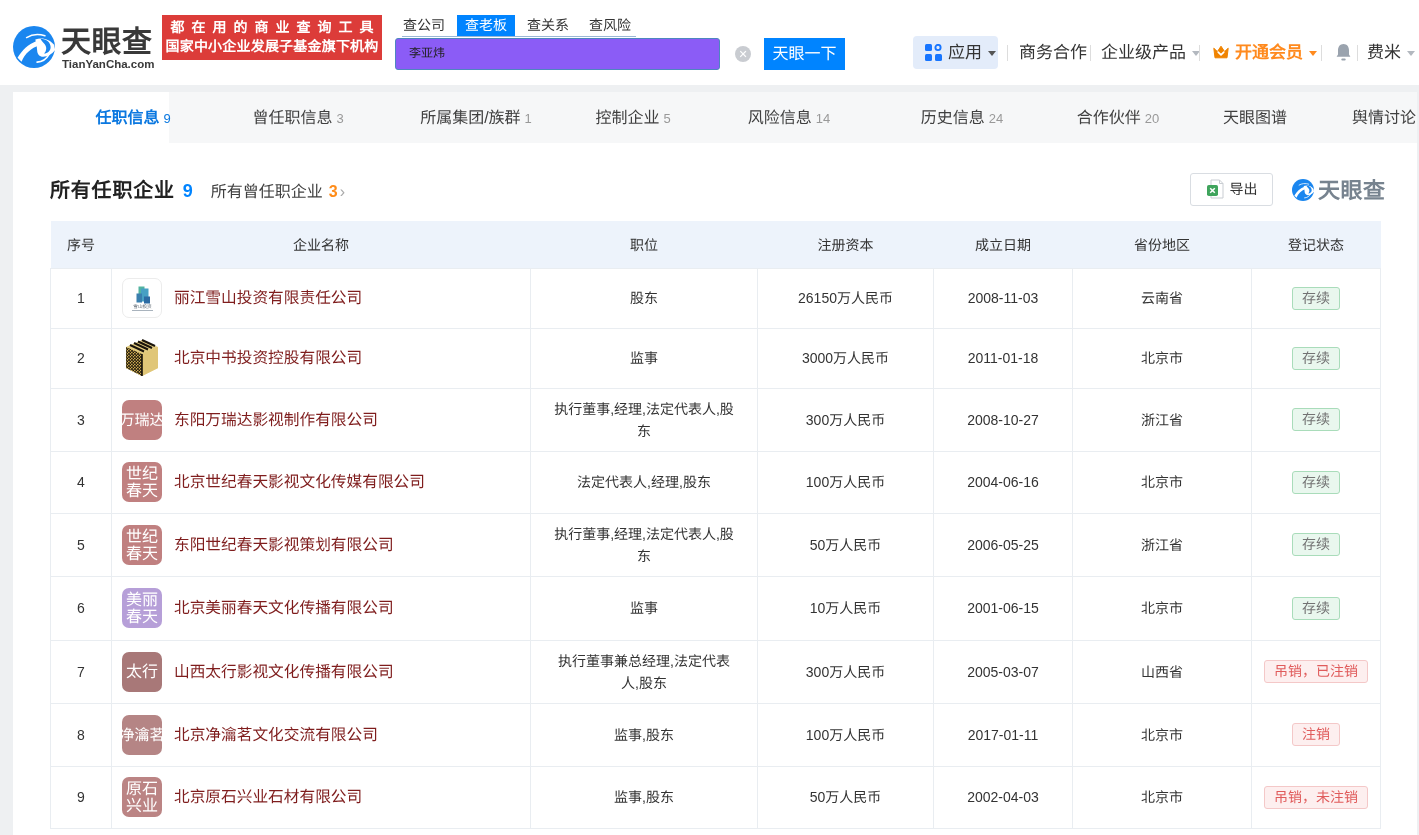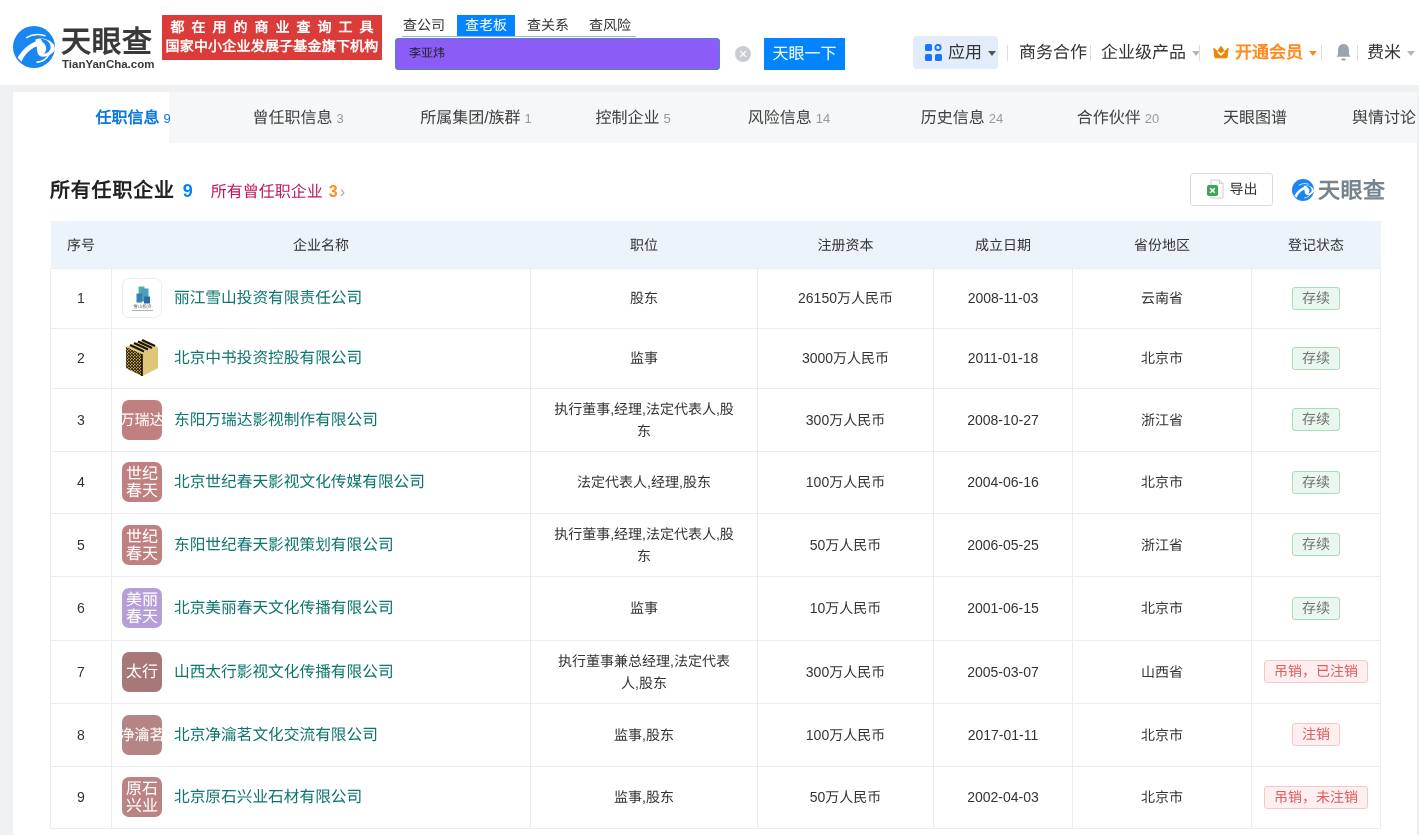--- a/index.html
+++ b/index.html
@@ -40,39 +40,39 @@
   .navactive { position:absolute; left:0; top:0; width:156px; height:51px; background:#fff; }
   .navitem { position:absolute; top:0; height:51px; line-height:51px; font-size:16px; color:#404040; white-space:nowrap; transform:translateX(-50%);margin-left:41px; }
   .navitem .cnt { font-size:13px; color:#999; margin-left:4px; }
   .navitem.on { color:#0b78e0; font-weight:bold; }
   .navitem.on .cnt { color:#0b78e0; font-weight:normal; }
 
   
   .chead { position:absolute; left:37px; top:86px; height:24px; line-height:24px; white-space:nowrap; }
   .chead .t1 { font-size:20px; font-weight:bold; color:#222; letter-spacing:0.8px; }
   .chead .n1 { font-size:18px; font-weight:bold; color:#0084ff; margin-left:8px; }
-  .chead .t2 { font-size:16px; color:#be185d; margin-left:18px; }
+  .chead .t2 { font-size:16px; color:#404040; margin-left:18px; }
   .chead .n2 { font-size:16px; font-weight:bold; color:#ff8c19; margin-left:6px; }
   .chead .chev { font-size:16px; color:#aaa; margin-left:2px; }
 
   .exportbtn { position:absolute; left:1177px; top:81px; width:83px; height:33px; border:1px solid #d9dde2; border-radius:3px; background:#fff; font-size:14px; color:#333; line-height:31px; text-align:center; }
   .wm { position:absolute; left:1277px; top:86px; width:130px; height:24px; }
   .wmtext { position:absolute; left:28px; top:1px; font-size:22px; line-height:23px; font-weight:bold; color:#77838f; letter-spacing:0.5px; white-space:nowrap; }
 
   
   table.biz { position:absolute; left:37px; top:129px; border-collapse:collapse; table-layout:fixed; width:1331px; }
   table.biz col.c1{width:61px} table.biz col.c2{width:419px} table.biz col.c3{width:227px}
   table.biz col.c4{width:176px} table.biz col.c5{width:139px} table.biz col.c6{width:179px}
   table.biz col.c7{width:129px}
   table.biz th { background:#edf3fb; height:47px; font-size:14px; font-weight:normal; color:#333; text-align:center; }
   table.biz td { border:1px solid #e9edf1; font-size:14px; color:#333; text-align:center; vertical-align:middle; line-height:22px; }
   table.biz td.name { text-align:left; padding-left:10px; }
   .lg { display:inline-block; width:40px; height:40px; border-radius:7px; vertical-align:middle; margin-right:12px; color:#fff; text-align:center; overflow:hidden; flex-shrink:0; }
   .namecell { display:flex; align-items:center; }
-  .cname { color:#0f766e; font-size:15.7px; }
+  .cname { color:#7f1d1d; font-size:15.7px; }
   .lgtxt1 { line-height:40px; font-size:15px; letter-spacing:0; white-space:nowrap; display:block; margin:0 -3px; }
   .lgtxt2 { display:block; padding-top:3px; font-size:16px; line-height:17px; }
   .badge { display:inline-block; height:23px; line-height:21px; padding:0 9px; font-size:14px; border-radius:3px; }
   .badge.g { color:#737373; background:#e9f7ee; border:1px solid #a9dcba; }
   .badge.r { color:#e05b5b; background:#fdefef; border:1px solid #f4c8c8; }
 </style>
 </head>
 <body>
   <div class="header">
     <svg class="logoswirl" width="42" height="42" viewBox="0 0 48 48">

